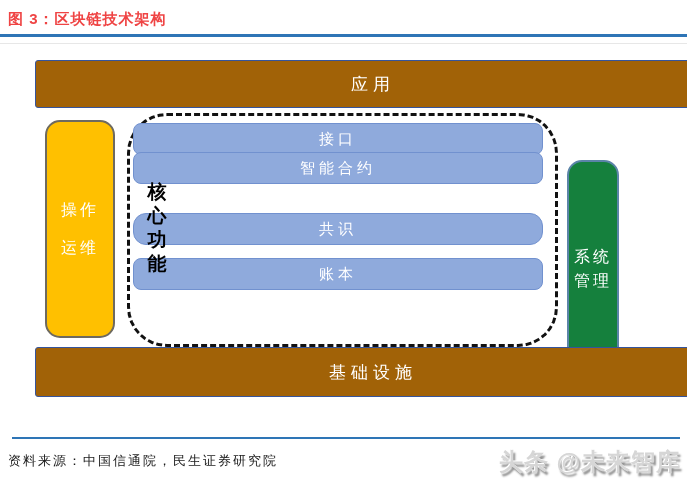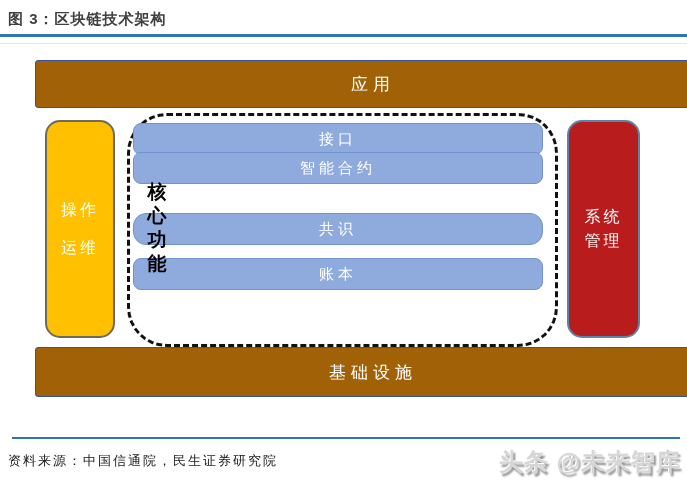--- a/index.html
+++ b/index.html
@@ -12,21 +12,21 @@
     font-family: "Liberation Sans", "DejaVu Sans", sans-serif;
     overflow: hidden;
   }
 
   
   .fig-title {
     position: absolute;
     left: 8px; top: 10px;
     font-size: 15px;
     font-weight: bold;
-    color: #404040;
+    color: #ef4444;
     letter-spacing: 1px;
   }
   .title-rule {
     position: absolute;
     left: 0; top: 34px;
     width: 687px; height: 3px;
     background: #2E75B6;
   }
   .faint-rule {
     position: absolute;
@@ -66,23 +66,24 @@
     line-height: 24px;
   }
   .left-bar {
     left: 45px;
     background: #FFC000;
     border: 2px solid #6E6A5F;
     gap: 14px;
   }
   .right-bar {
     left: 567px;
-    width: 73px;
-    background: #b91c1c;
+    width: 52px;
+    background: #15803d;
     border: 2px solid #5B84A8;
+    margin-top: 40px;
   }
 
   .dashed-box {
     position: absolute;
     left: 127px; top: 113px;
     width: 431px; height: 234px;
     border: 3px dashed #111111;
     border-radius: 40px;
   }
 

